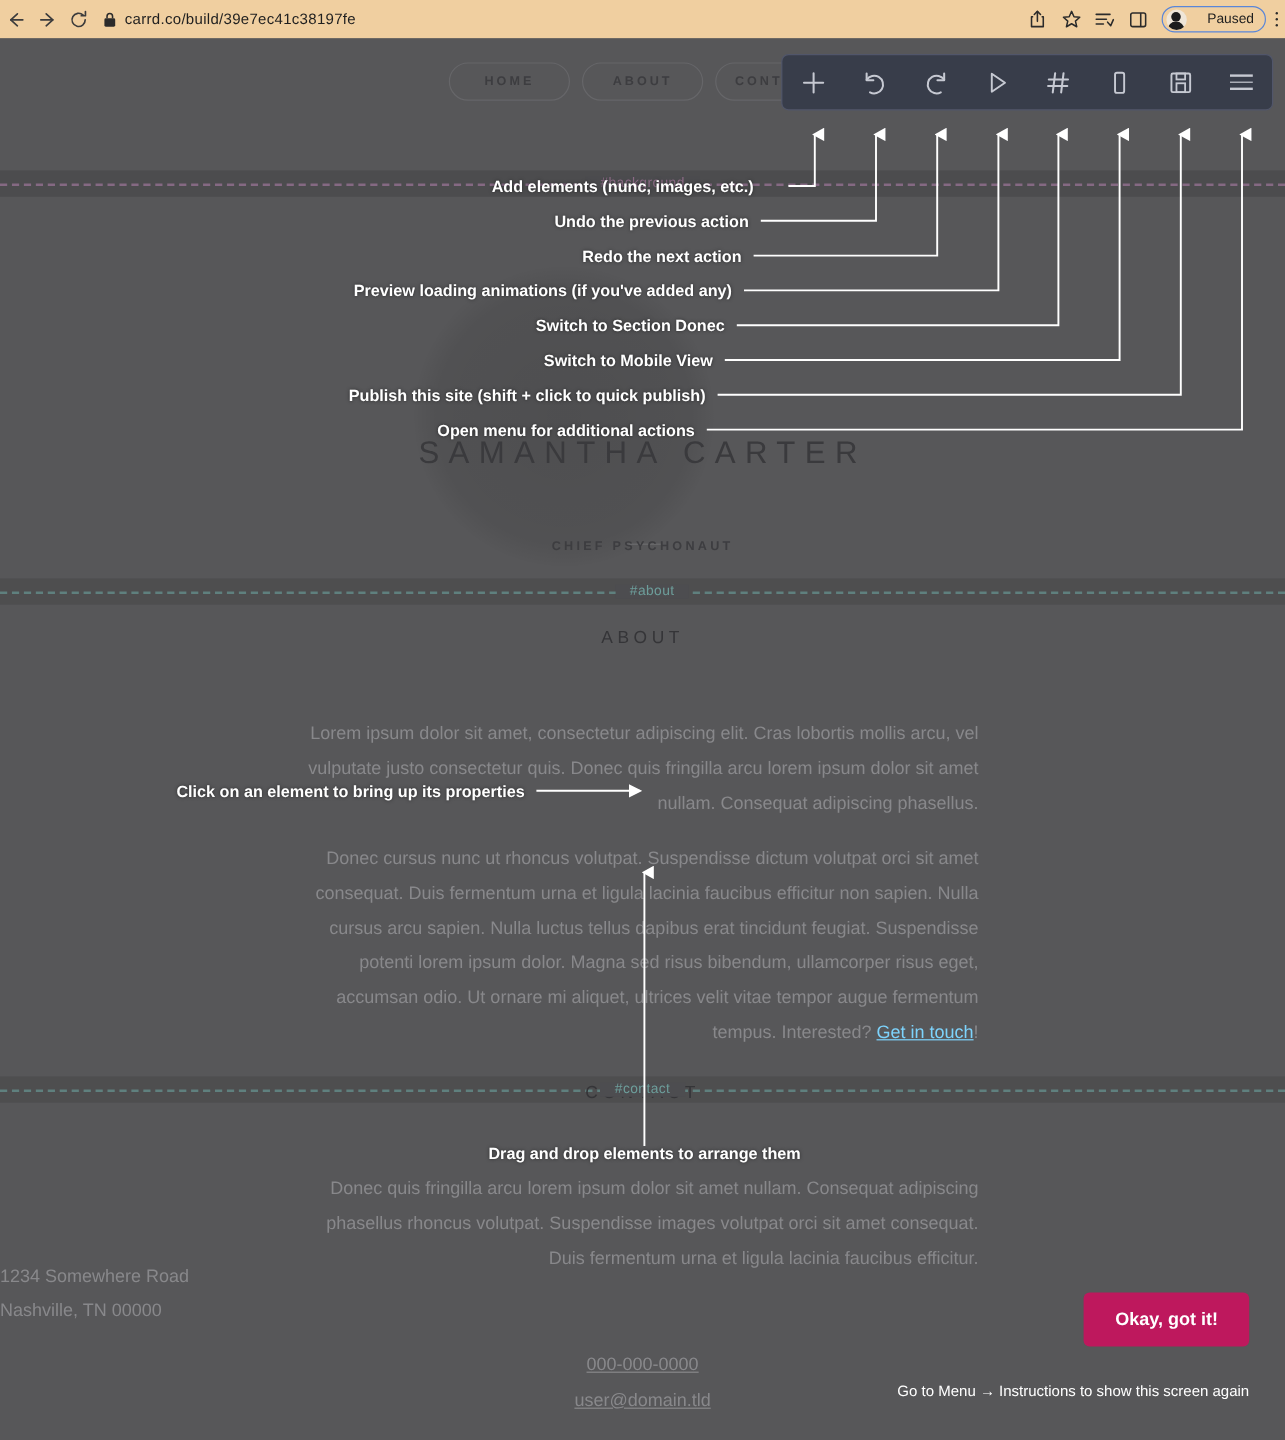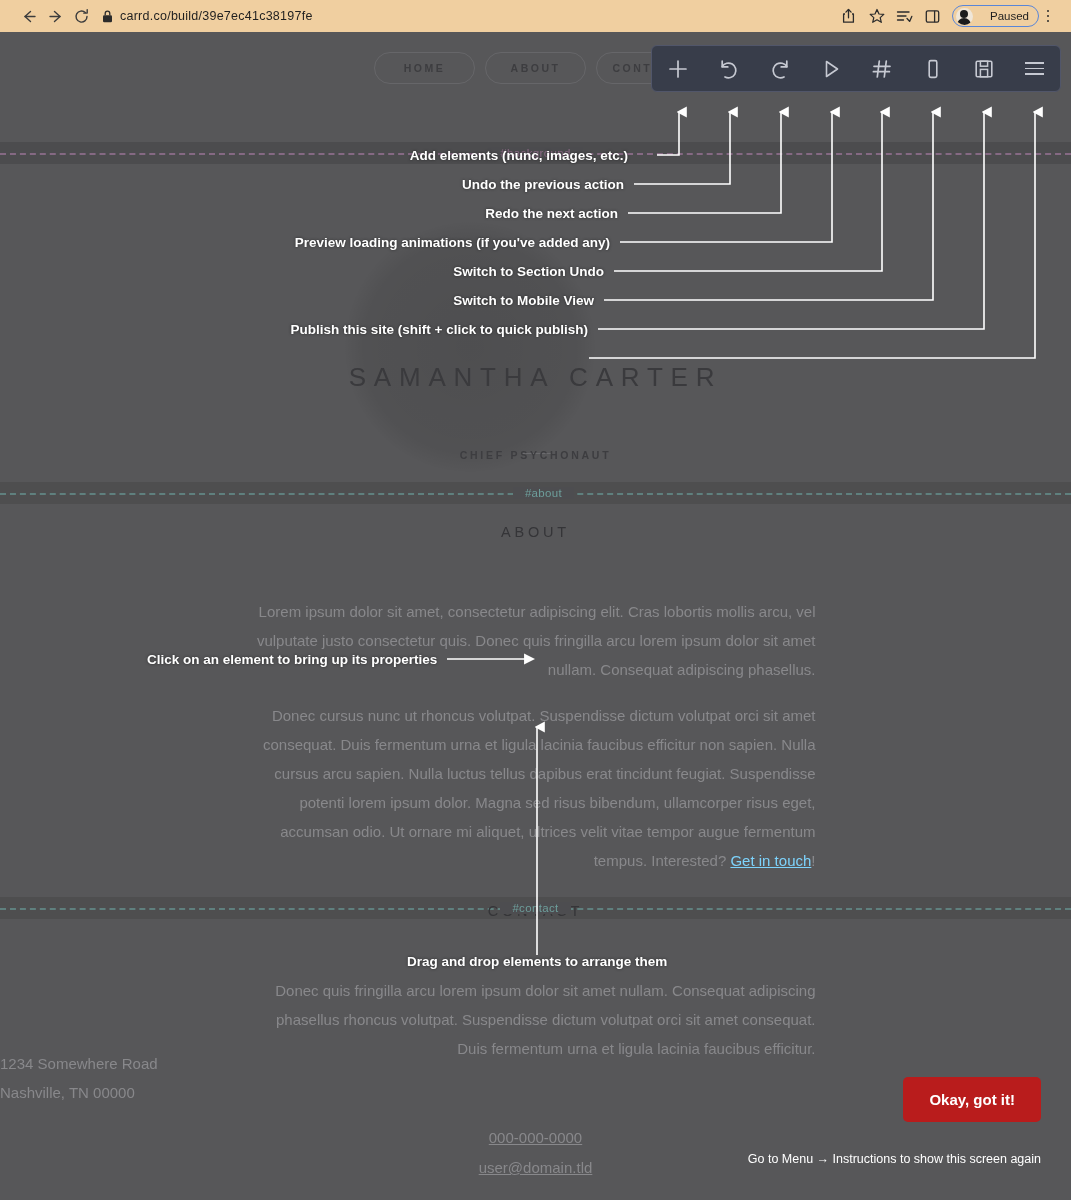--- a/index.html
+++ b/index.html
@@ -8,21 +8,21 @@
     font-family: "Liberation Sans", sans-serif;
     background: #575759;
     overflow: hidden;
   }
 
   
   #browser-bar {
     position: absolute; left: 0; top: 0; width: 1071px; height: 32px;
     background: #f0cfa0;
     display: flex; align-items: center;
-    padding: 0 16px;
+    padding: 0 0;
   }
   .nav-btn {
     width: 26px; height: 26px; flex: 0 0 26px;
     display: flex; align-items: center; justify-content: center;
     color: #3c3c3c; font-size: 16px; line-height: 1;
   }
   .nav-btn svg { display:block; }
   #omnibox {
     flex: 1 1 auto; height: 22px; margin: 0 6px 0 8px;
     display: flex; align-items: center;
@@ -172,21 +172,21 @@
   #callouts { position: absolute; left:0; top:0; width:1071px; height:1168px; z-index: 50; }
   .callout-label {
     position: absolute; white-space: nowrap;
     color: #ffffff; font-size: 13.5px; font-weight: 600;
     text-shadow: 0 0 3px rgba(0,0,0,0.55);
   }
   .callout-label.right-aligned { text-align: right; }
 
   #cb-ok {
     position: absolute; right: 30px; top: 1045px;
-    background: #b91c1c; color: #fff; border: none; border-radius: 5px;
+    background: #be185d; color: #fff; border: none; border-radius: 5px;
     padding: 14px 26px; font-size: 15px; font-weight: 700;
     font-family: "Liberation Sans", sans-serif;
   }
   #cb-hint {
     position: absolute; right: 30px; top: 1120px;
     color: #fff; font-size: 12.5px; white-space: nowrap;
   }
 </style>
 </head>
 <body>
@@ -293,21 +293,21 @@
   <div class="body-copy" id="about-p2">
     <span>Donec cursus nunc ut rhoncus volutpat. Suspendisse dictum volutpat orci sit amet consequat. Duis fermentum urna et ligula lacinia faucibus efficitur non sapien. Nulla cursus arcu sapien. Nulla luctus tellus dapibus erat tincidunt feugiat. Suspendisse potenti lorem ipsum dolor. Magna sed risus bibendum, ullamcorper risus eget, accumsan odio. Ut ornare mi aliquet, ultrices velit vitae tempor augue fermentum tempus. Interested? </span><a href="#">Get in touch</a><span>!</span>
   </div>
 
   <div class="section-divider" id="divider-contact">
     <span class="dash-line"></span>
     <span class="sec-label">#contact</span>
   </div>
 
   <div class="sec-heading" id="contact-heading">CONTACT</div>
-  <div class="body-copy" id="contact-p1">Donec quis fringilla arcu lorem ipsum dolor sit amet nullam. Consequat adipiscing phasellus rhoncus volutpat. Suspendisse dictum volutpat orci sit amet consequat. Duis fermentum urna et ligula lacinia faucibus efficitur.</div>
+  <div class="body-copy" id="contact-p1">Donec quis fringilla arcu lorem ipsum dolor sit amet nullam. Consequat adipiscing phasellus rhoncus volutpat. Suspendisse images volutpat orci sit amet consequat. Duis fermentum urna et ligula lacinia faucibus efficitur.</div>
   <div class="addr-line" id="addr1">1234 Somewhere Road</div>
   <div class="addr-line" id="addr2">Nashville, TN 00000</div>
   <div class="link-line" id="phone-line">
     <a href="#">000-000-0000</a>
   </div>
   <div class="link-line" id="email-line">
     <a href="#">user@domain.tld</a>
   </div>
 
   <div id="callouts">
@@ -341,23 +341,24 @@
         <path d="M447 627 H533" marker-end="url(#ah-right)"></path>
 
         <path d="M537 923 V695" marker-end="url(#ah-up)"></path>
       </g>
     </svg>
 
     <div class="callout-label right-aligned" style="left:158px; top:116px; width:470px;">Add elements (nunc, images, etc.)</div>
     <div class="callout-label right-aligned" style="left:158px; top:145px; width:466px;">Undo the previous action</div>
     <div class="callout-label right-aligned" style="left:158px; top:174px; width:460px;">Redo the next action</div>
     <div class="callout-label right-aligned" style="left:158px; top:203px; width:452px;">Preview loading animations (if you've added any)</div>
-    <div class="callout-label right-aligned" style="left:158px; top:232px; width:446px;">Switch to Section Undo</div>
+    <div class="callout-label right-aligned" style="left:158px; top:232px; width:446px;">Switch to Section Donec</div>
     <div class="callout-label right-aligned" style="left:158px; top:261px; width:436px;">Switch to Mobile View</div>
     <div class="callout-label right-aligned" style="left:158px; top:290px; width:430px;">Publish this site (shift + click to quick publish)</div>
+    <div class="callout-label right-aligned" style="left:158px; top:319px; width:421px;">Open menu for additional actions</div>
 
     <div class="callout-label" style="left:147px; top:620px;">Click on an element to bring up its properties</div>
     <div class="callout-label" style="left:407px; top:922px;">Drag and drop elements to arrange them</div>
 
     <button id="cb-ok">Okay, got it!</button>
     <div id="cb-hint">Go to Menu → Instructions to show this screen again</div>
   </div>
 </div>
 
 <div id="editor-toolbar">

